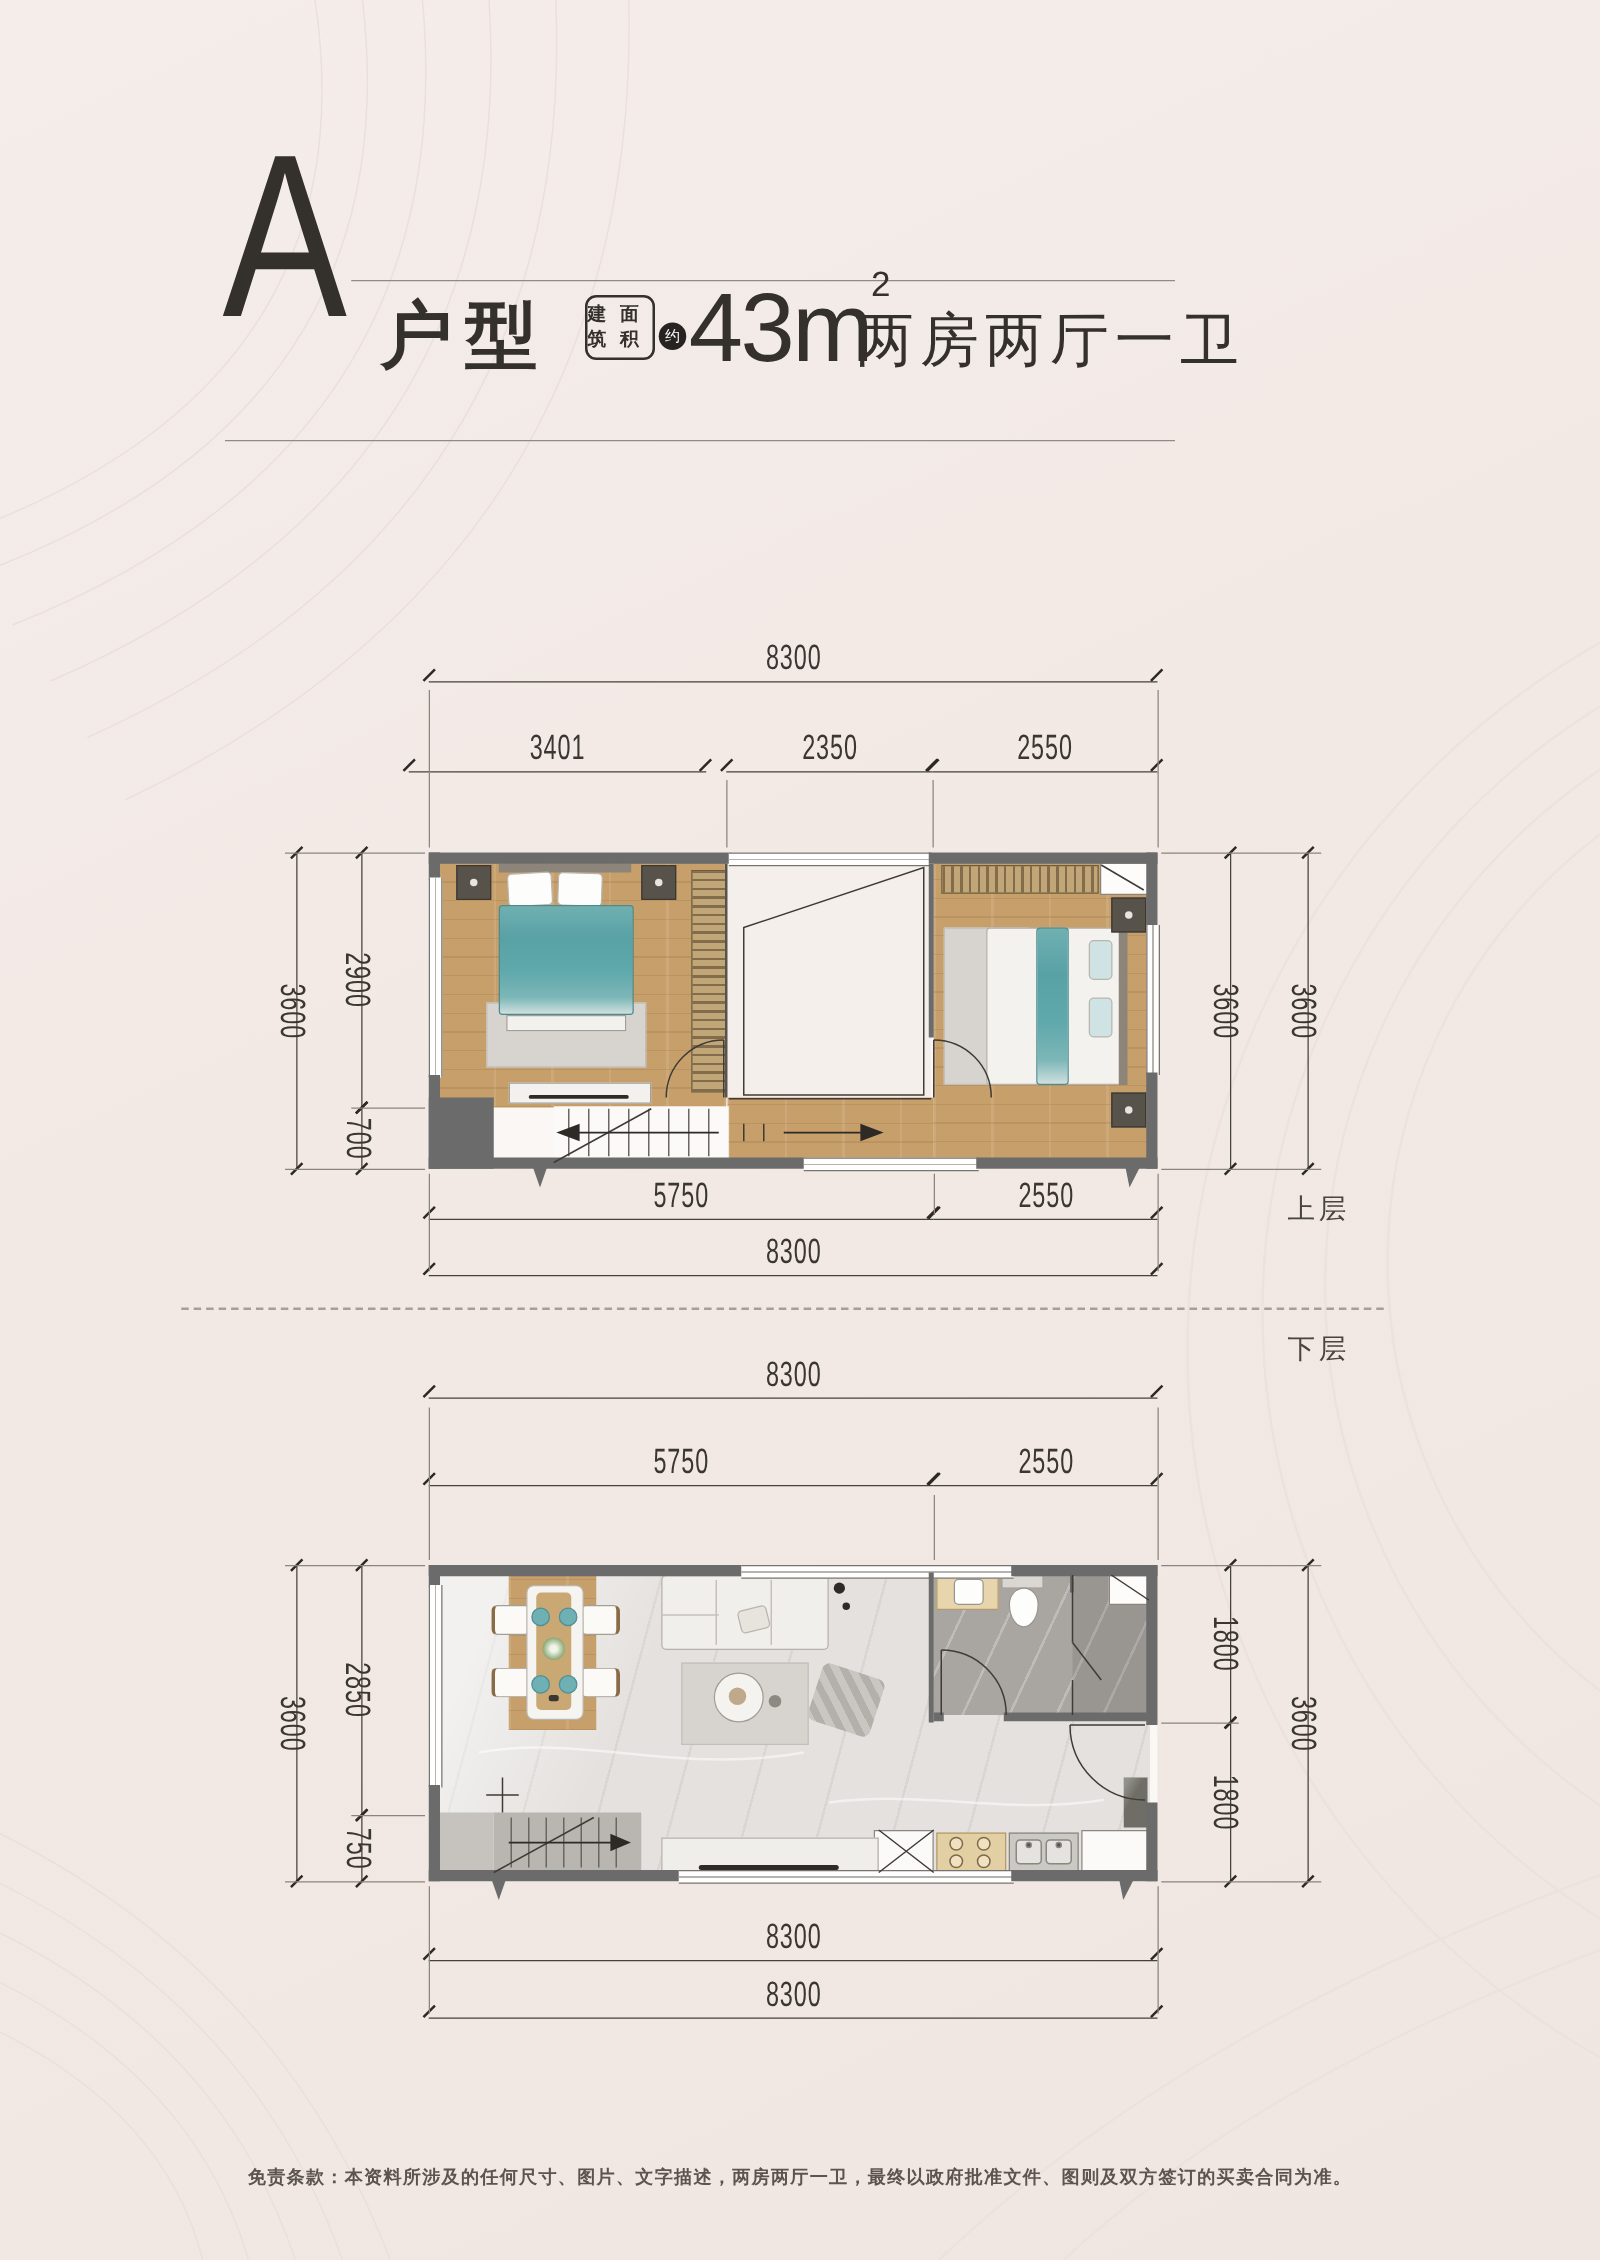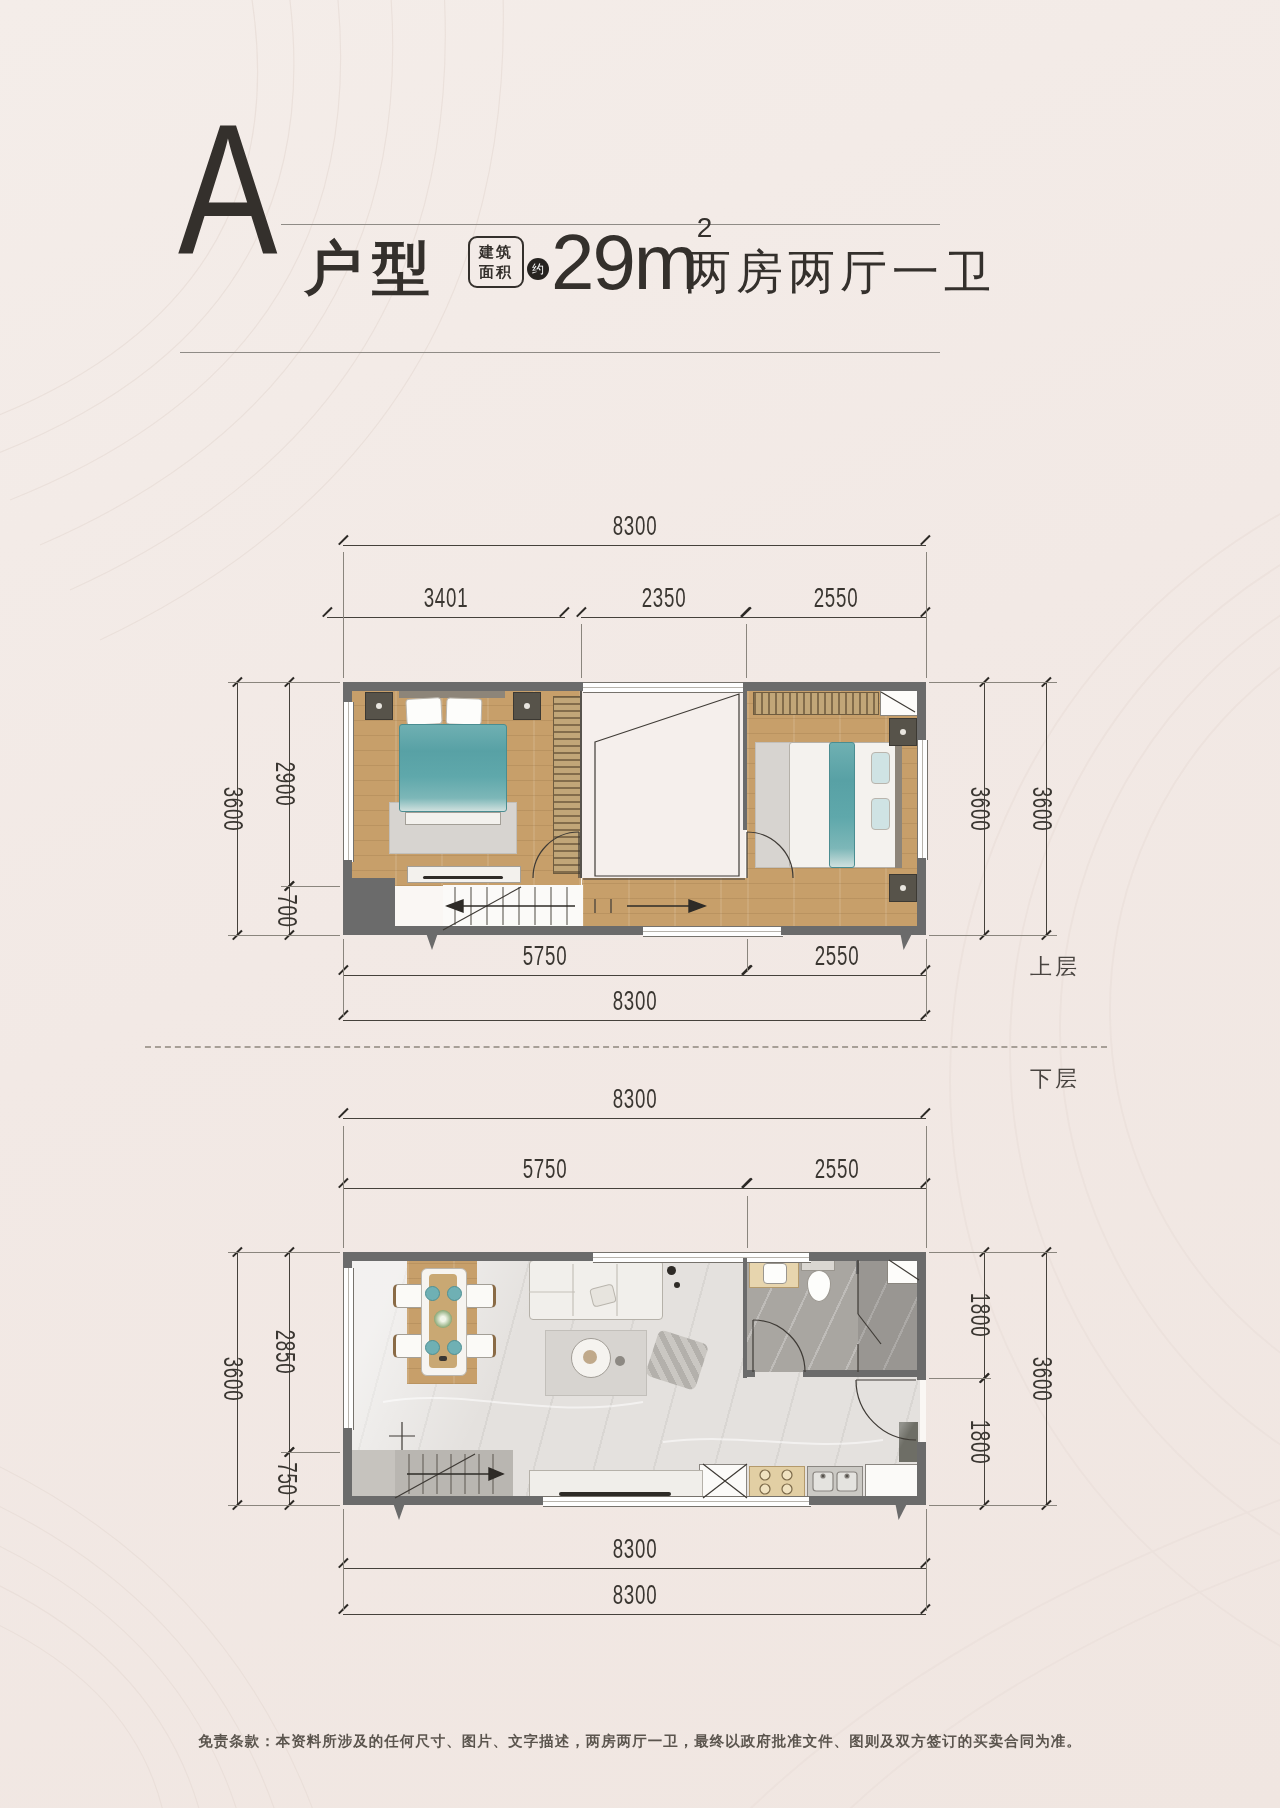--- a/index.html
+++ b/index.html
@@ -7,21 +7,21 @@
     background:linear-gradient(155deg,#f4ede9 0%,#f2e9e5 45%,#f0e6e1 100%);
     font-family:"Liberation Sans","DejaVu Sans",sans-serif;color:#34302c;}
   .abs{position:absolute;}
   svg.bg-decor{position:absolute;left:0;top:0;}
   
   .big-letter{position:absolute;left:178px;top:96px;font-size:182px;line-height:1;
     font-weight:400;transform:scale(.82,1.02);transform-origin:left top;color:#34302c;}
   .hline{position:absolute;height:1px;background:#8f8b86;}
   .type-label{position:absolute;left:304px;top:230px;font-size:58px;font-weight:700;letter-spacing:10px;}
   .area-badge{position:absolute;left:468px;top:236px;width:52px;height:48px;border:2px solid #34302c;
-    border-radius:9px;display:flex;flex-direction:column;align-items:center;justify-content:center;
+    border-radius:9px;display:flex;align-items:center;justify-content:center;
     font-size:15px;font-weight:700;line-height:1.35;letter-spacing:2px;}
   .approx-dot{position:absolute;left:527px;top:258px;width:22px;height:22px;border-radius:50%;
     background:#262320;color:#fff;font-size:12px;line-height:22px;text-align:center;}
   .area-big{position:absolute;left:551px;top:212px;font-size:78px;font-weight:400;letter-spacing:-2px;}
   .area-big sup{font-size:28px;vertical-align:52px;letter-spacing:0;}
   .rooms-label{position:absolute;left:684px;top:241px;font-size:47px;font-weight:500;letter-spacing:5px;}
   
   .dim-h{position:absolute;height:0;border-top:1.4px solid #45413b;}
   .dim-v{position:absolute;width:0;border-left:1.4px solid #45413b;}
   .tick{position:absolute;width:13px;height:2.4px;background:#2c2925;transform:rotate(-45deg);}
@@ -97,21 +97,21 @@
 
   <header>
     <div class="big-letter">A</div>
     <div class="hline" style="left:281px;top:224px;width:659px;"></div>
     <div class="type-label">户型</div>
     <div class="area-badge">
       <span>建筑</span>
       <span>面积</span>
     </div>
     <div class="approx-dot">约</div>
-    <div class="area-big"><span>29</span><span>m</span><sup>2</sup></div>
+    <div class="area-big"><span>43</span><span>m</span><sup>2</sup></div>
     <div class="rooms-label">两房两厅一卫</div>
     <div class="hline" style="left:180px;top:352px;width:760px;"></div>
   </header>
 
   <div class="dim-h" style="left:343px;top:545px;width:583px;">
     <i class="tick ts"></i>
       <i class="tick te"></i>
       <span class="dlbl">8300</span>
     </div>
   <div class="dim-h" style="left:327px;top:617px;width:238px;">

